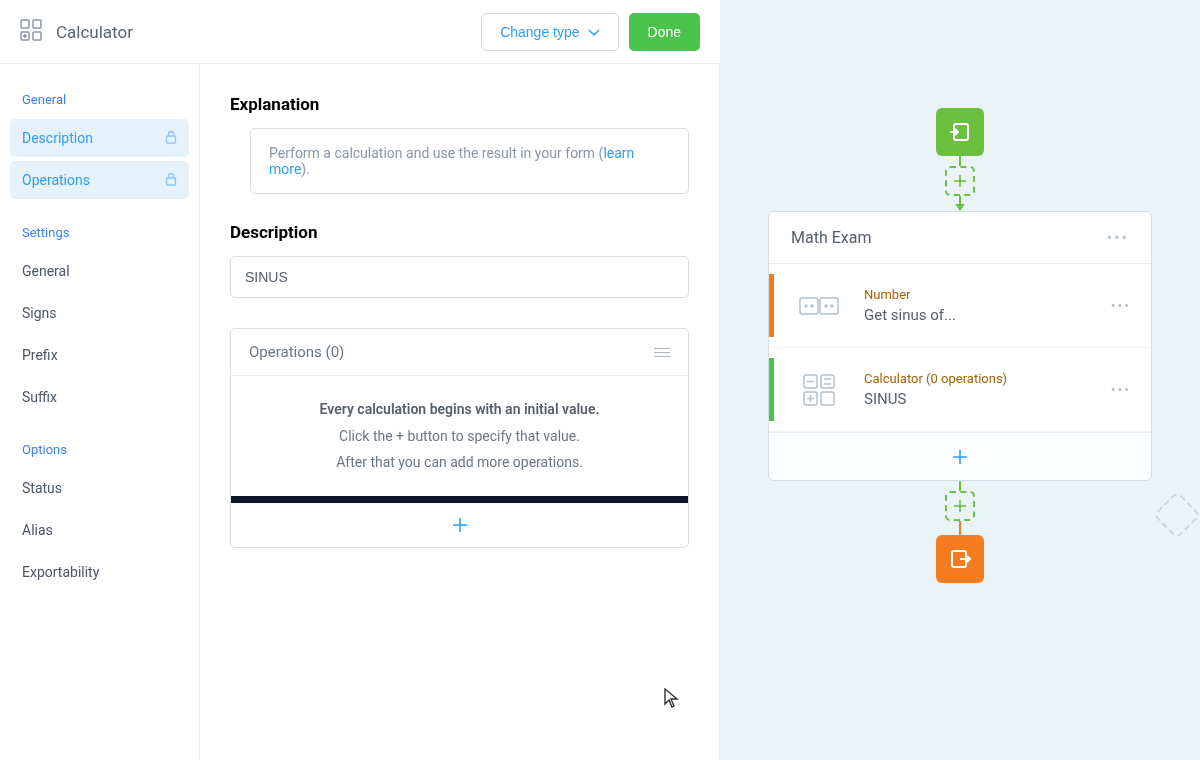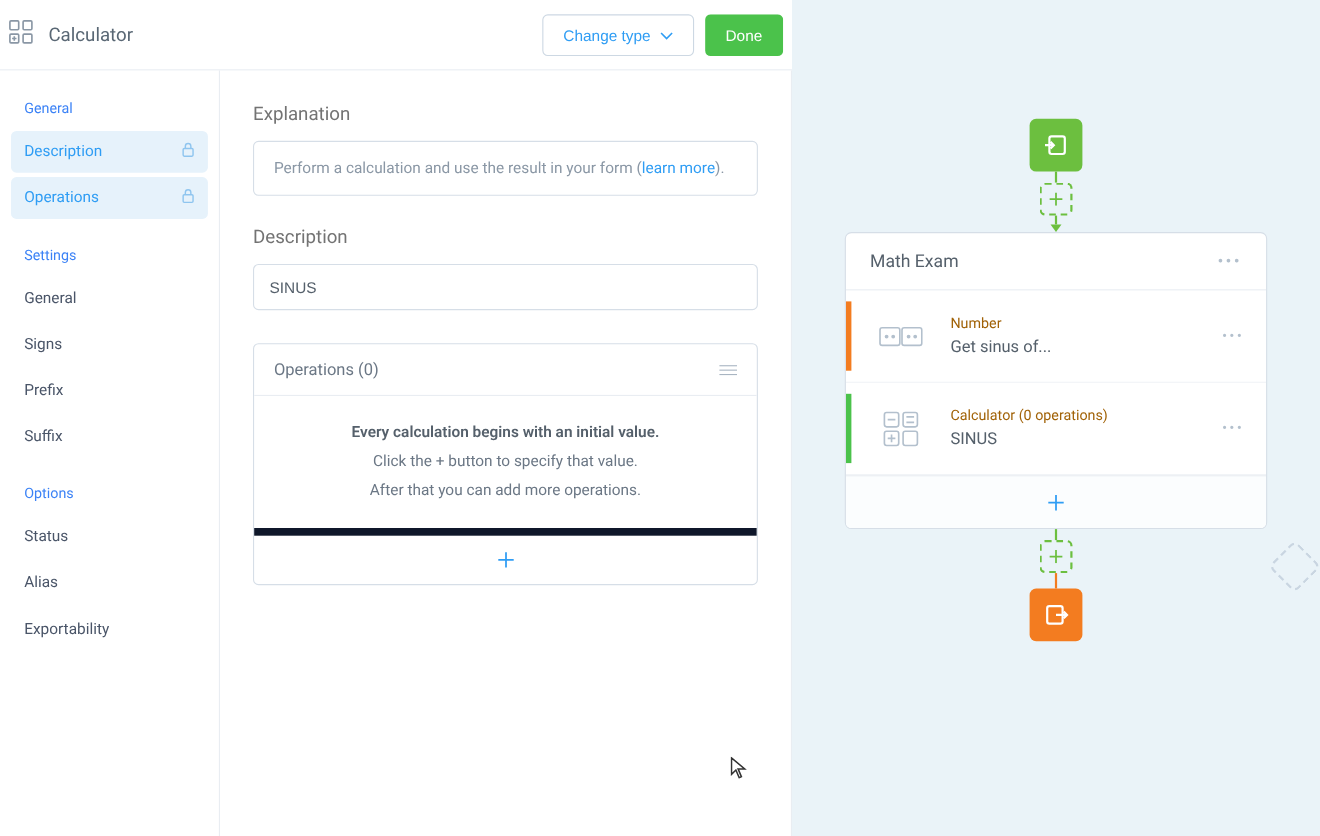--- a/index.html
+++ b/index.html
@@ -16,21 +16,21 @@
     grid-template-columns: 200px 520px 1fr;
     grid-template-rows: 64px 1fr;
     height: 100vh;
   }
   
   .header {
     grid-column: 1 / 3;
     grid-row: 1;
     display: flex;
     align-items: center;
-    padding: 0 8px;
+    padding: 0 20px;
     border-bottom: 1px solid #e9edf2;
     background: #fff;
   }
   .header-title {
     display: flex;
     align-items: center;
     gap: 14px;
     color: #596774;
     font-size: 17px;
     font-weight: 400;
@@ -98,31 +98,32 @@
   .main {
     grid-column: 2;
     grid-row: 2;
     padding: 30px 30px 0 30px;
     border-right: 1px solid #e9edf2;
     overflow-y: auto;
     position: relative;
   }
   .section-title {
     font-size: 17px;
-    color: #737373;
-    font-weight: 400;
+    color: #000000;
+    font-weight: 700;
     margin-bottom: 14px;
   }
   .info-box {
     border: 1px solid #d6dee7;
     border-radius: 5px;
     padding: 16px 18px;
     color: #8a97a5;
     font-size: 14px;
     margin-bottom: 28px;
+    margin-left: 20px;
   }
   .info-box a { color: #2f9df4; text-decoration: none; }
   .text-input {
     width: 100%;
     height: 42px;
     border: 1px solid #d6dee7;
     border-radius: 5px;
     padding: 0 14px;
     font-size: 14px;
     color: #55606b;

